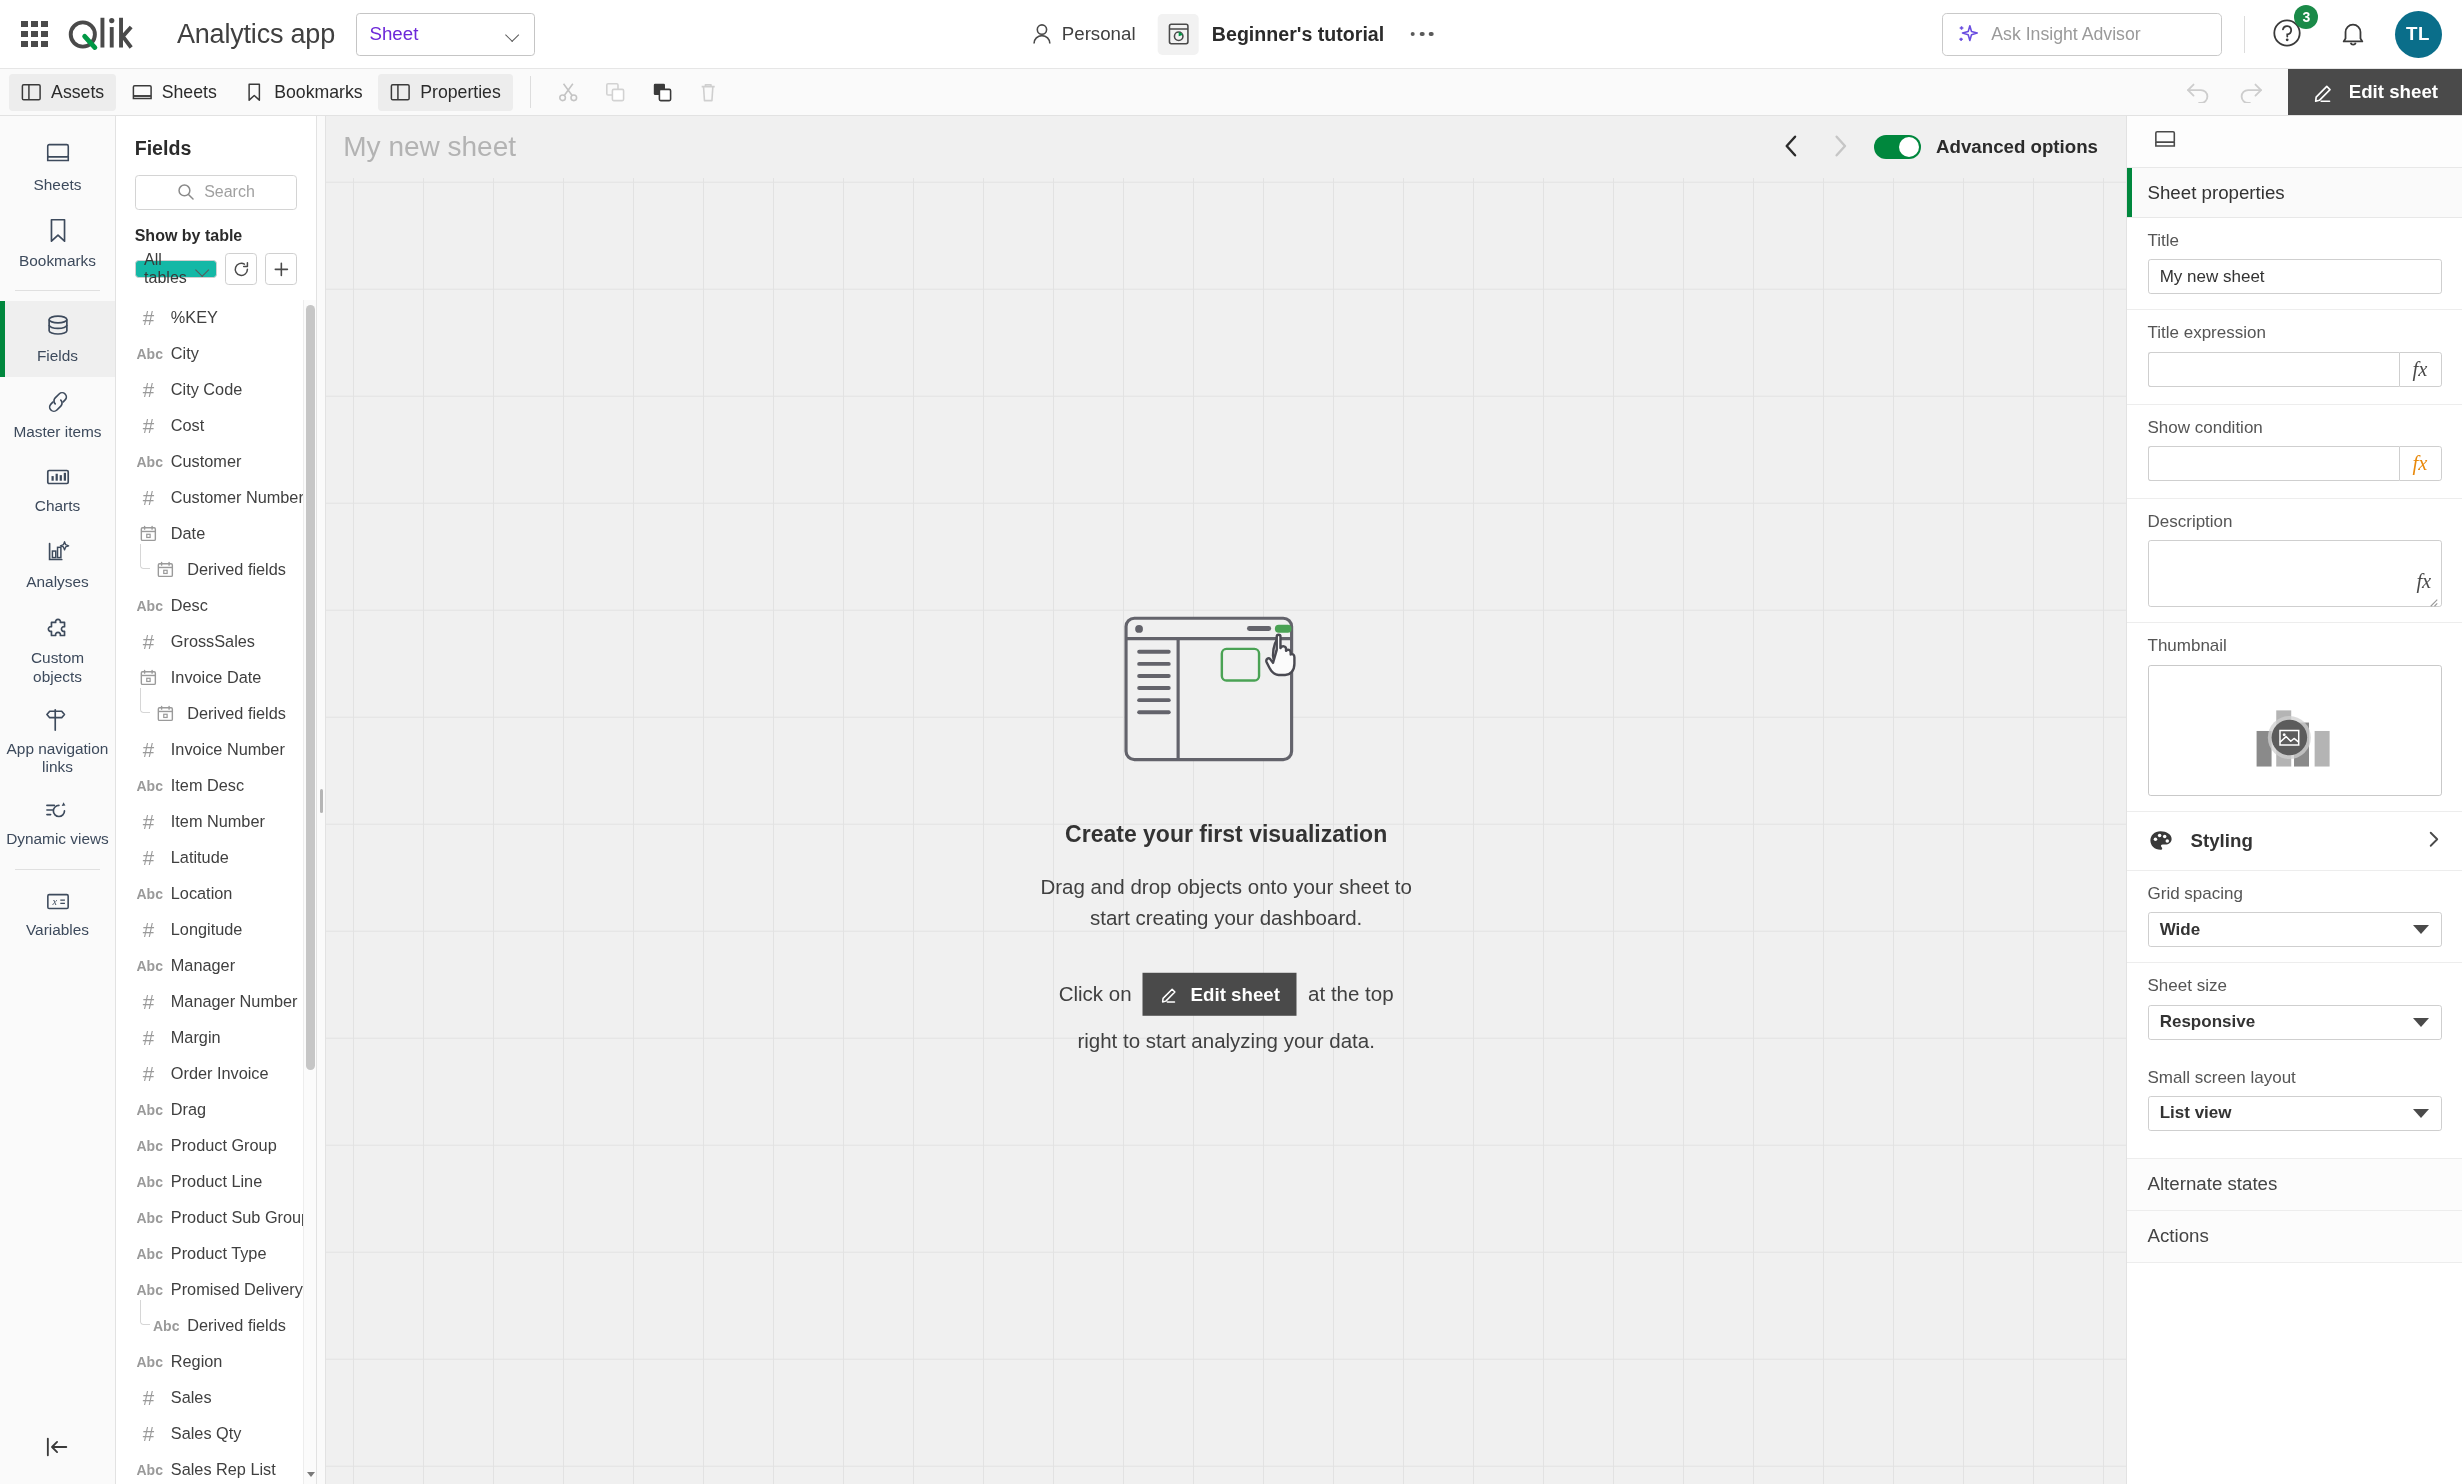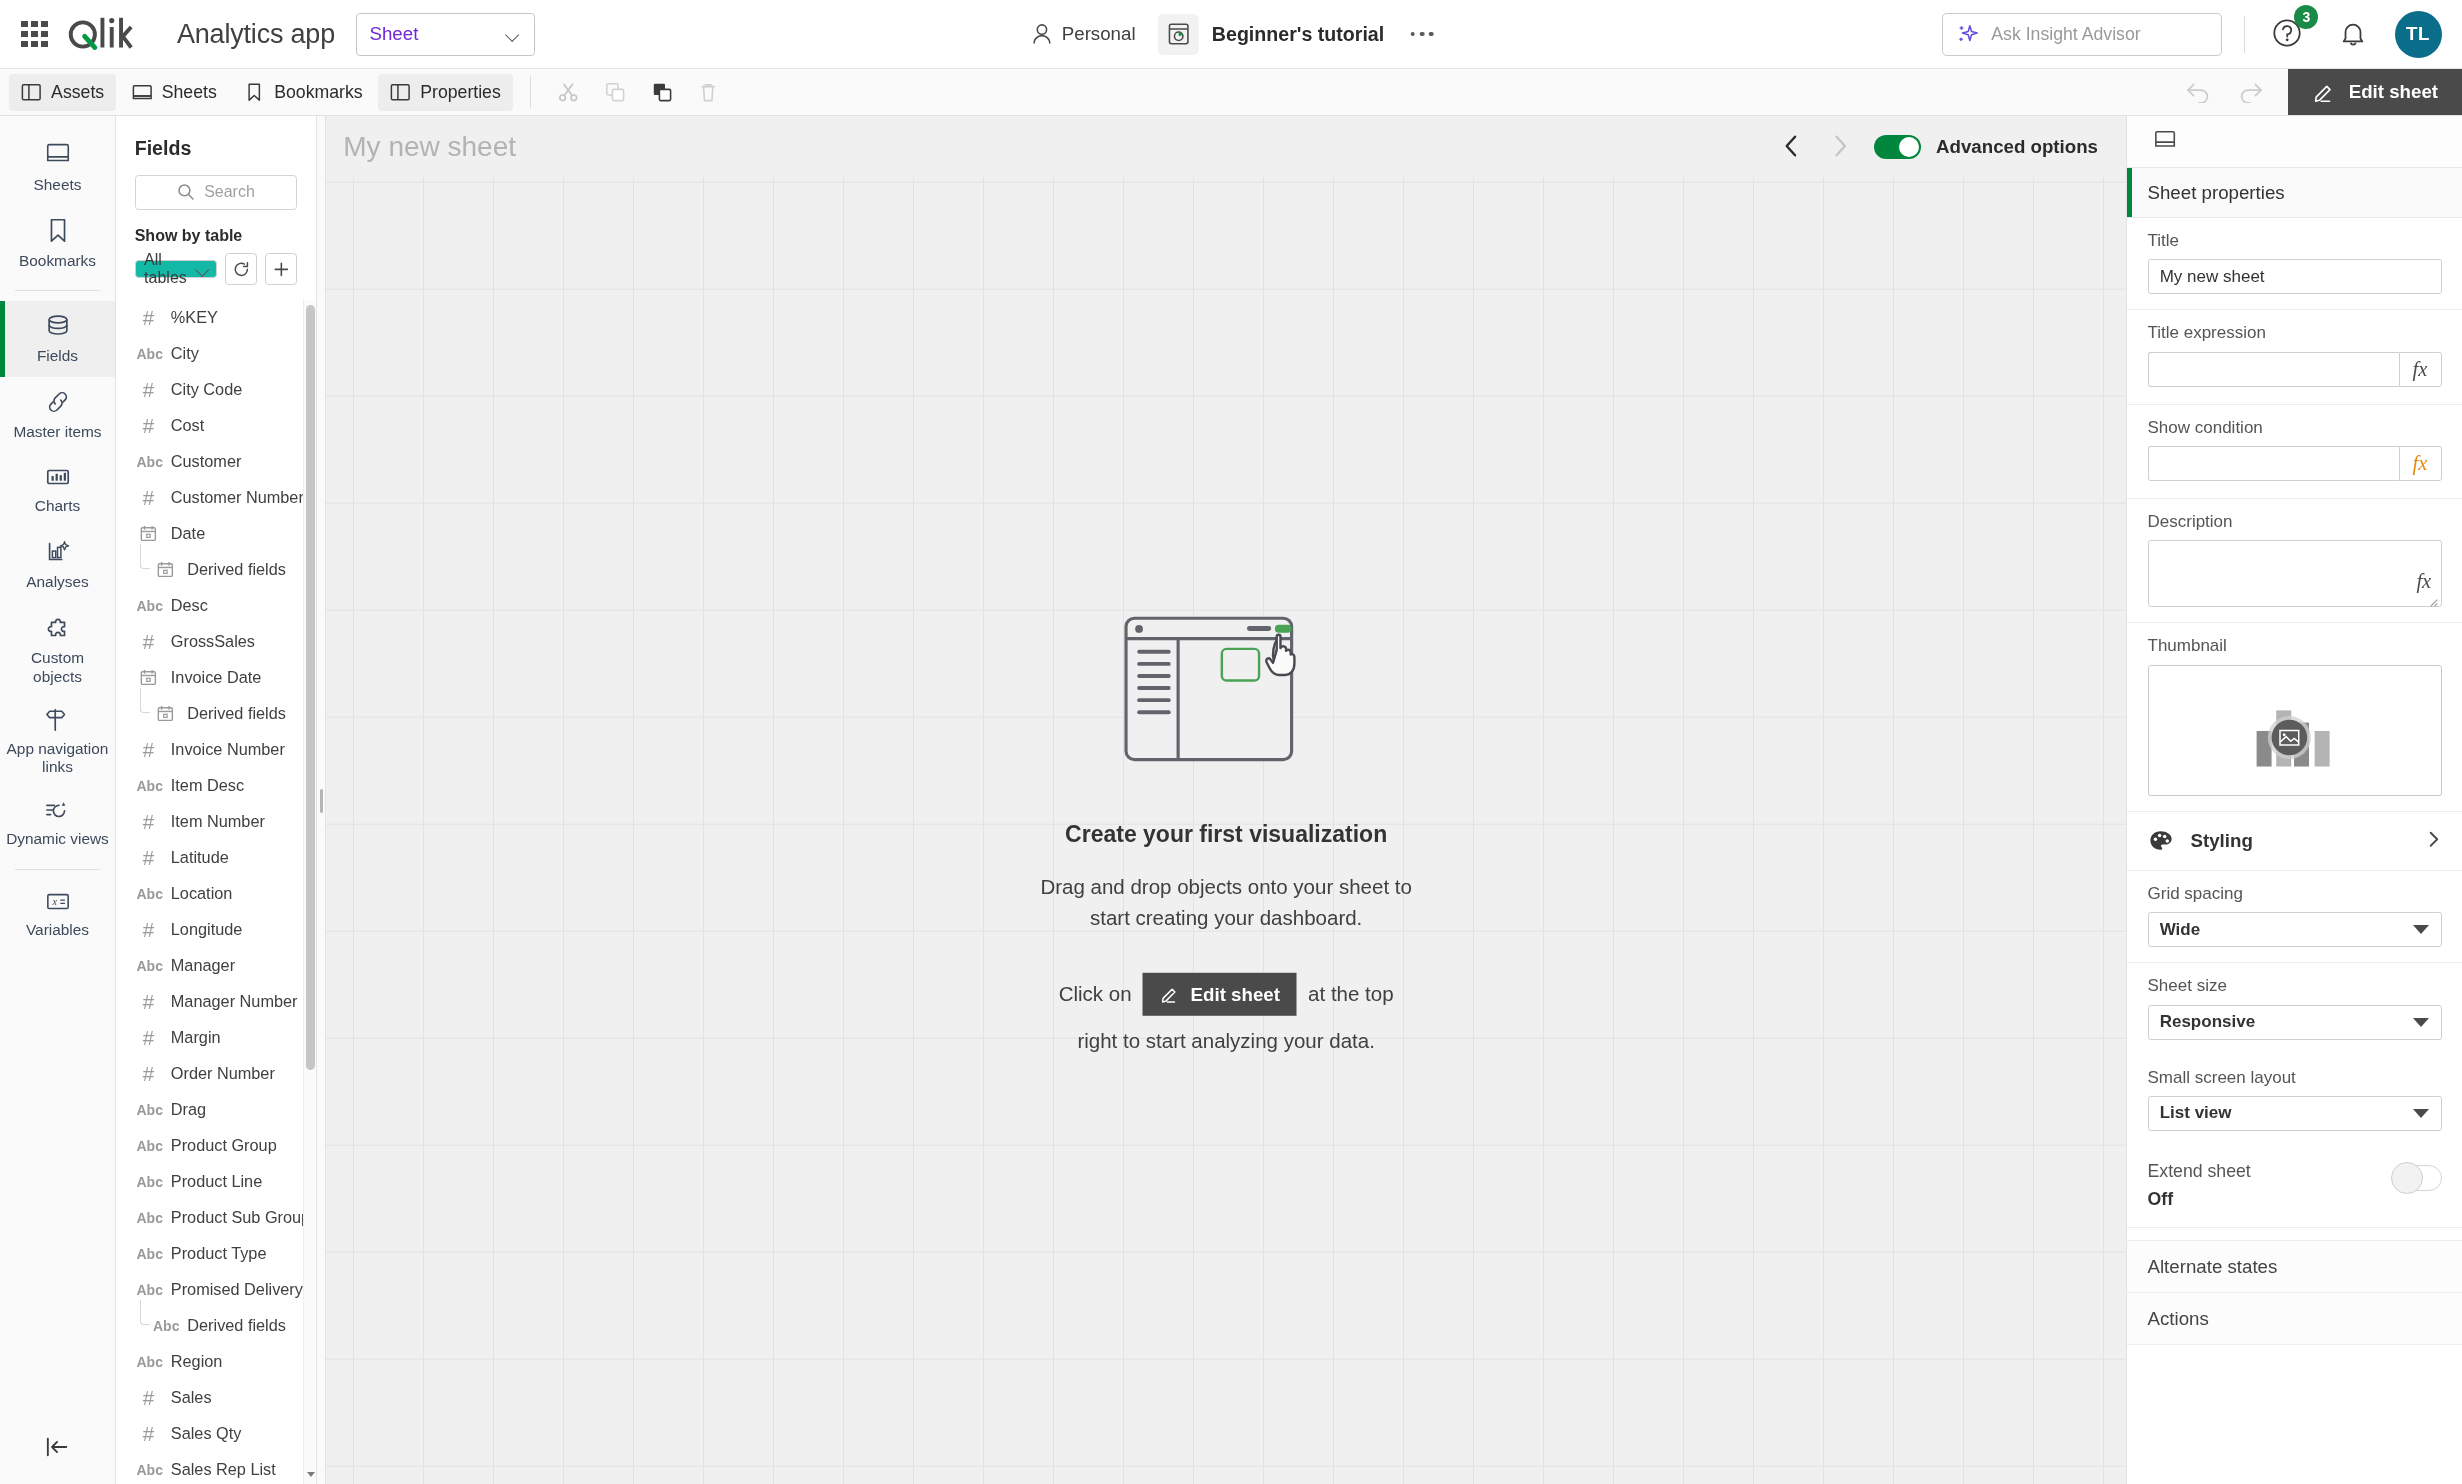--- a/index.html
+++ b/index.html
@@ -733,21 +733,21 @@
             <div class="field-row">
               <span class="ftype hash">#</span>
               <span class="fname">Manager Number</span>
             </div>
             <div class="field-row">
               <span class="ftype hash">#</span>
               <span class="fname">Margin</span>
             </div>
             <div class="field-row">
               <span class="ftype hash">#</span>
-              <span class="fname">Order Number</span>
+              <span class="fname">Order Invoice</span>
             </div>
             <div class="field-row">
               <span class="ftype">Abc</span>
               <span class="fname">Drag</span>
             </div>
             <div class="field-row">
               <span class="ftype">Abc</span>
               <span class="fname">Product Group</span>
             </div>
             <div class="field-row">
@@ -976,29 +976,20 @@
         </div>
 
         <div class="pgroup nob">
           <div class="plabel">Small screen layout</div>
           <div class="psel">
             <span>List view</span>
             <span class="caret-d"></span>
           </div>
         </div>
 
-        <div class="ptoggle-row">
-          <div class="ptoggle-texts">
-            <div class="l1">Extend sheet</div>
-            <div class="l2">Off</div>
-          </div>
-          <div class="ptoggle">
-              <i></i>
-            </div>
-        </div>
 
         <div class="spacer-strip"></div>
 
         <div class="prow-link">
           <span>Alternate states</span>
         </div>
         <div class="prow-link">
           <span>Actions</span>
         </div>
       </div>

